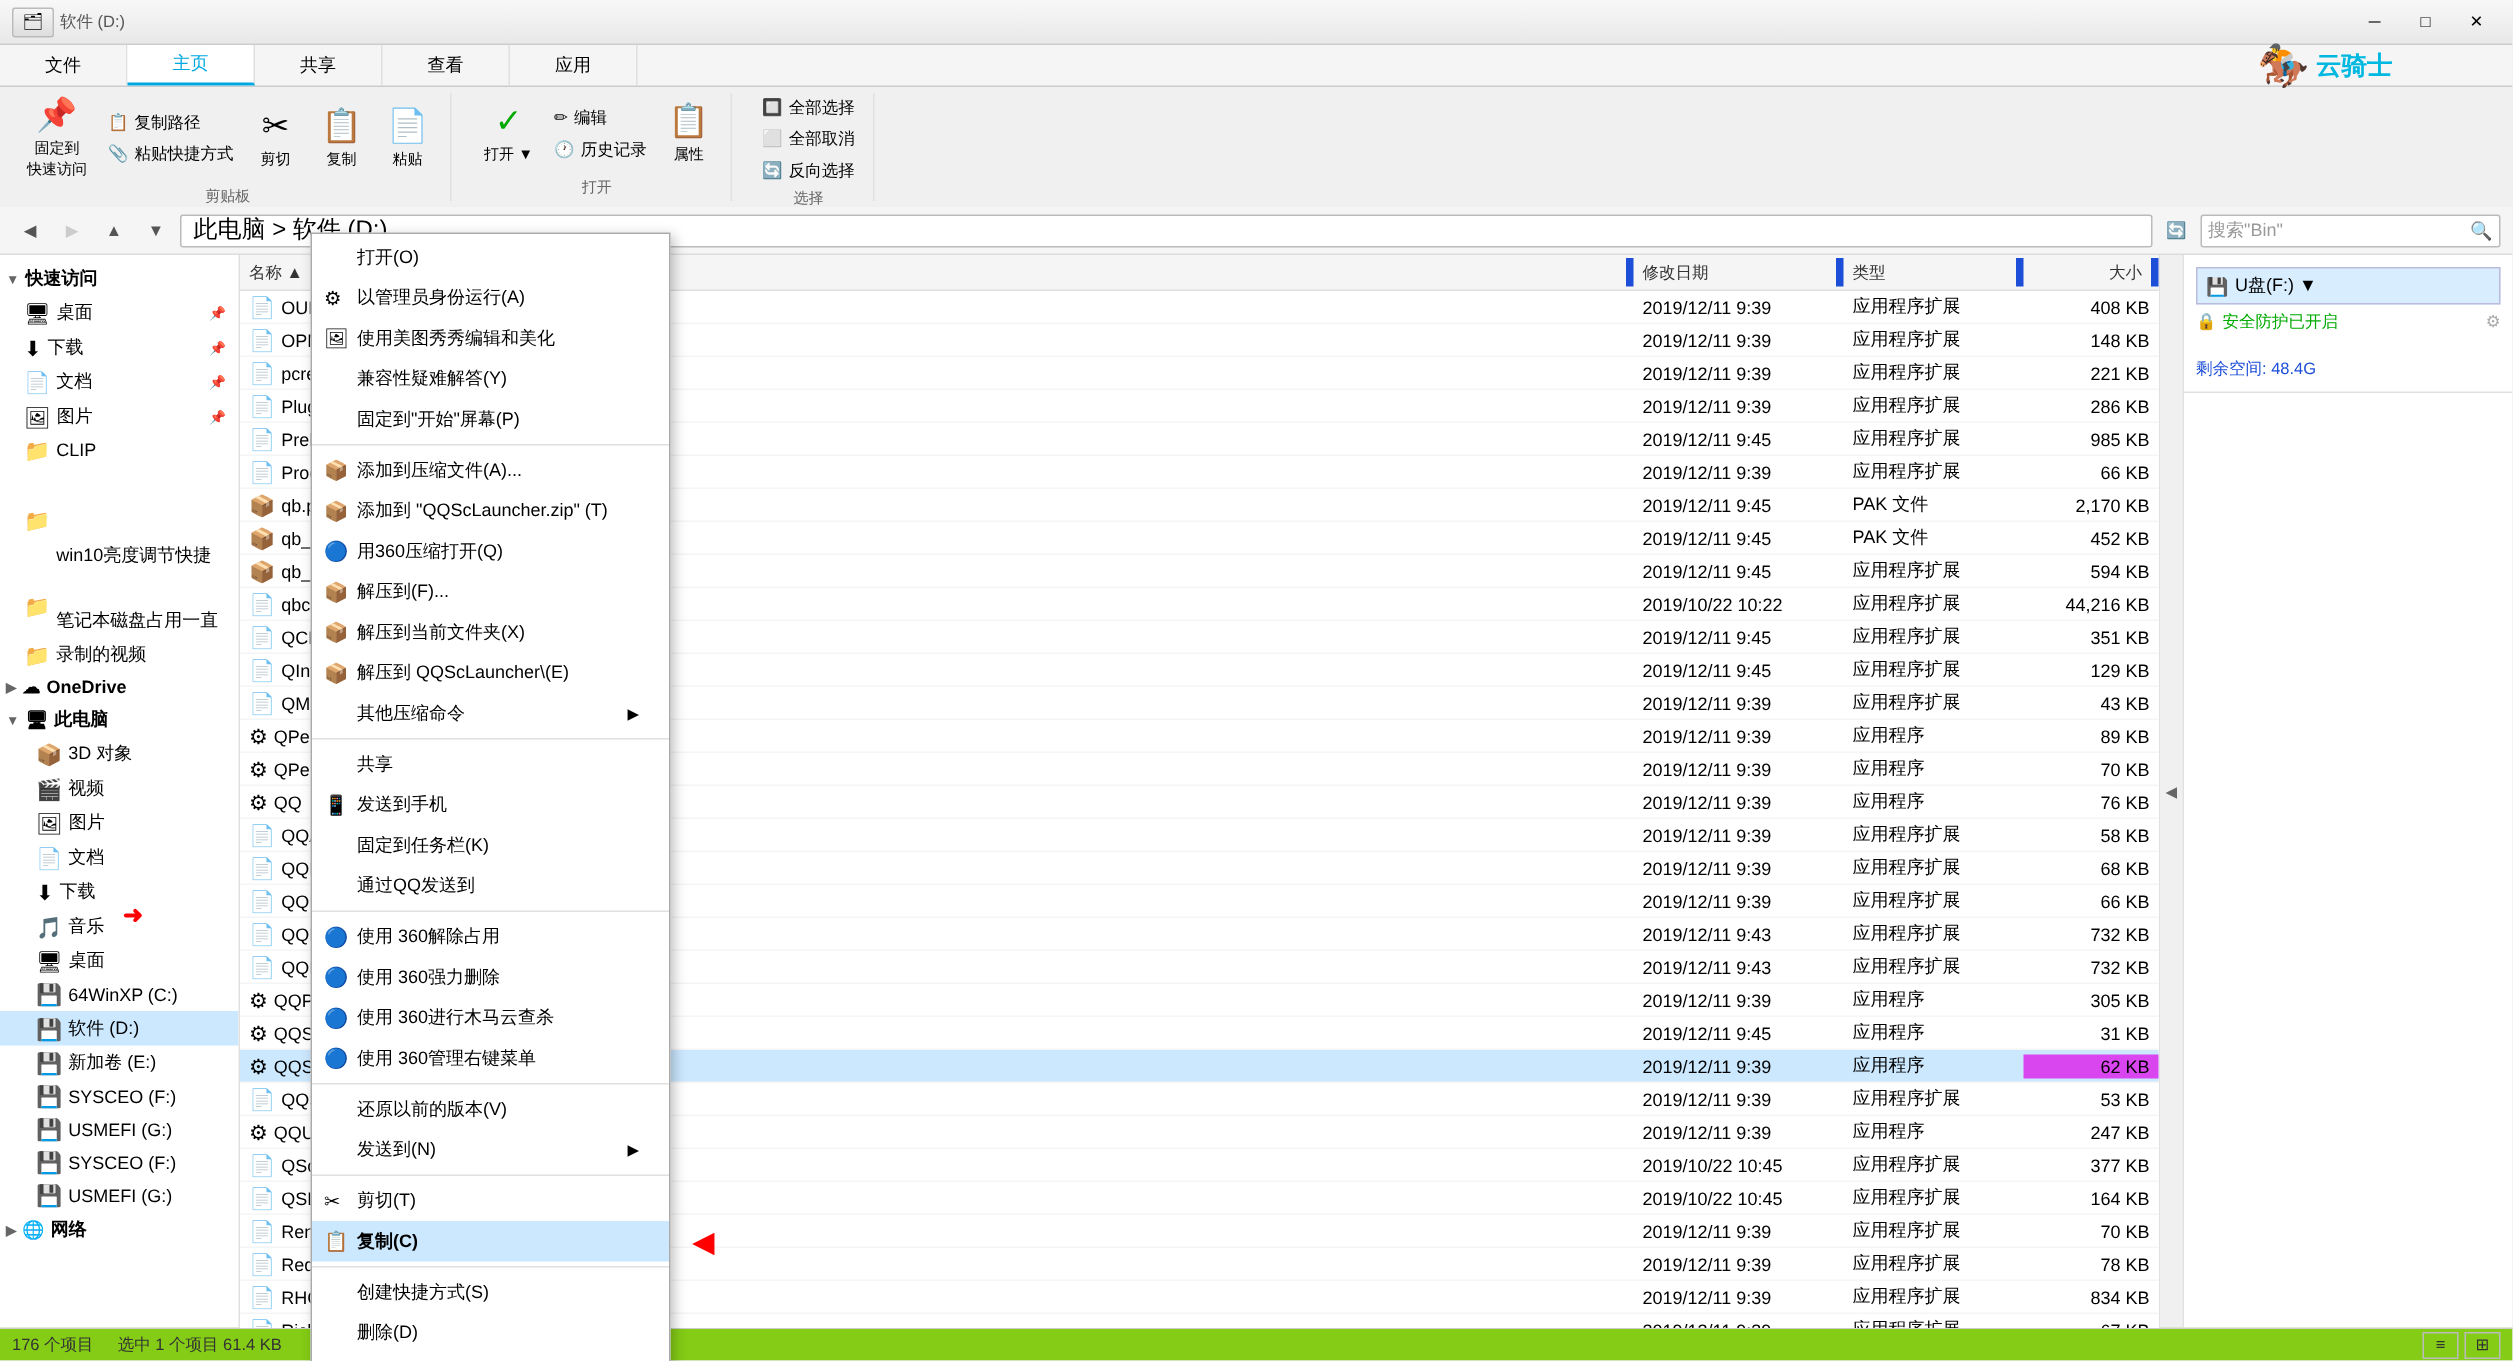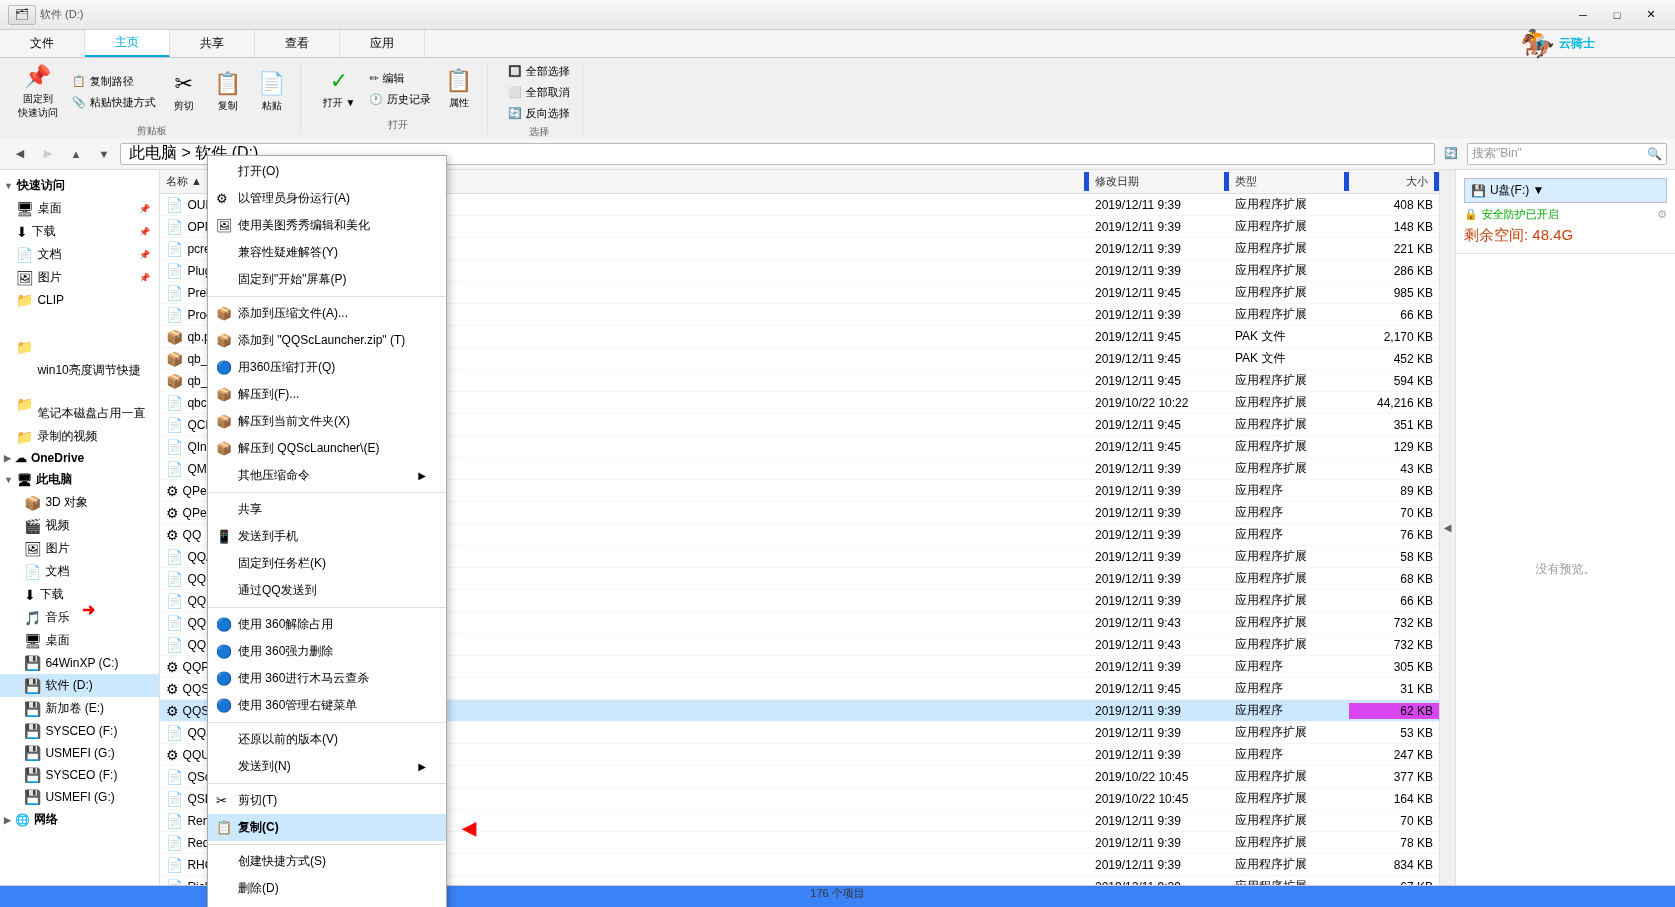--- a/index.html
+++ b/index.html
@@ -50,21 +50,21 @@
     .file-row { display: flex; align-items: center; padding: 1px 0; cursor: pointer; border-bottom: 1px solid #f5f5f5; }
     .file-row.selected { background: #cce8ff; }
     .file-cell { padding: 1px 6px; font-size: 12px; overflow: hidden; text-overflow: ellipsis; white-space: nowrap; }
     .file-cell.name { flex: 1; min-width: 160px; display: flex; align-items: center; gap: 4px; }
     .file-cell.date { width: 140px; }
     .file-cell.type { width: 120px; }
     .file-cell.size { width: 90px; text-align: right; }
     .file-icon { font-size: 14px; flex-shrink: 0; }
 
     
-    .statusbar { height: 22px; background: #3b82f6; border-top: 1px solid #ccc; display: flex; align-items: center; padding: 0 8px; font-size: 11px; color: #333; gap: 16px; flex-direction: column; }
+    .statusbar { height: 22px; background: #84cc16; border-top: 1px solid #ccc; display: flex; align-items: center; padding: 0 8px; font-size: 11px; color: #333; gap: 16px; }
 
     
     .context-menu { position: absolute; top: 0; left: 0; background: white; border: 1px solid #aaa; box-shadow: 2px 2px 8px rgba(0,0,0,0.25); z-index: 100; min-width: 240px; padding: 2px 0; }
     .ctx-item { padding: 5px 20px 5px 30px; font-size: 12px; cursor: pointer; display: flex; align-items: center; gap: 8px; position: relative; white-space: nowrap; }
     .ctx-item.highlighted { background: #cce8ff; }
     .ctx-separator { height: 1px; background: #e0e0e0; margin: 3px 0; }
     .ctx-arrow { margin-left: auto; font-size: 10px; }
     .ctx-item .ctx-icon { position: absolute; left: 8px; font-size: 13px; }
 
     .collapse-btn { width: 16px; background: #f0f0f0; border-left: 1px solid #e0e0e0; display: flex; align-items: center; justify-content: center; cursor: pointer; font-size: 10px; color: #666; }
@@ -88,21 +88,21 @@
 
   <div class="ribbon-tabs">
     <div class="ribbon-tab">文件</div>
     <div class="ribbon-tab active">主页</div>
     <div class="ribbon-tab">共享</div>
     <div class="ribbon-tab">查看</div>
     <div class="ribbon-tab">应用</div>
 
     <div style="margin-left:auto; display:flex; align-items:center; padding-right:80px; gap:4px;">
       <span style="color:#00b8e0; font-size:28px;">🏇</span>
-      <span style="color:#00b8e0; font-size:12px; font-weight:bold;">云骑士</span>
+      <span style="color:#00b8e0; font-size:17px; font-weight:bold;">云骑士</span>
     </div>
   </div>
 
   <div class="ribbon-content">
 
     <div class="ribbon-group">
       <div class="ribbon-group-items">
         <div class="ribbon-btn-large">
           <span class="icon">📌</span>
           <span class="label">固定到<br>快速访问</span>
@@ -623,26 +623,23 @@
       <div style="padding:8px; border-bottom:1px solid #e0e0e0;">
         <div style="display:flex; align-items:center; gap:4px; font-size:12px; background:#d8eeff; padding:3px 6px; cursor:pointer; border:1px solid #bbd;">
           <span>💾</span>
           <span>U盘(F:) ▼</span>
         </div>
         <div style="display:flex; align-items:center; gap:4px; margin-top:4px; font-size:11px; color:#00aa00;">
           <span>🔒</span>
           <span>安全防护已开启</span>
           <span style="margin-left:auto; color:#aaa; cursor:pointer;">⚙</span>
         </div>
-        <div style="font-size:15px; color:#c2410c; margin-top:4px;">剩余空间: 48.4G</div>
-      </div>
-
-      <div style="flex:1; display:flex; align-items:center; justify-content:center;">
-        <span style="color:#999; font-size:12px;">没有预览。</span>
-      </div>
+        <div style="font-size:11px; color:#1d4ed8; margin-top:16px;">剩余空间: 48.4G</div>
+      </div>
+
     </div>
   </div>
 
   <div class="statusbar">
     <span>176 个项目</span>
     <span>
       <span>选中 1 个项目</span>
       <span> </span>
       <span>61.4 KB</span>
     </span>

